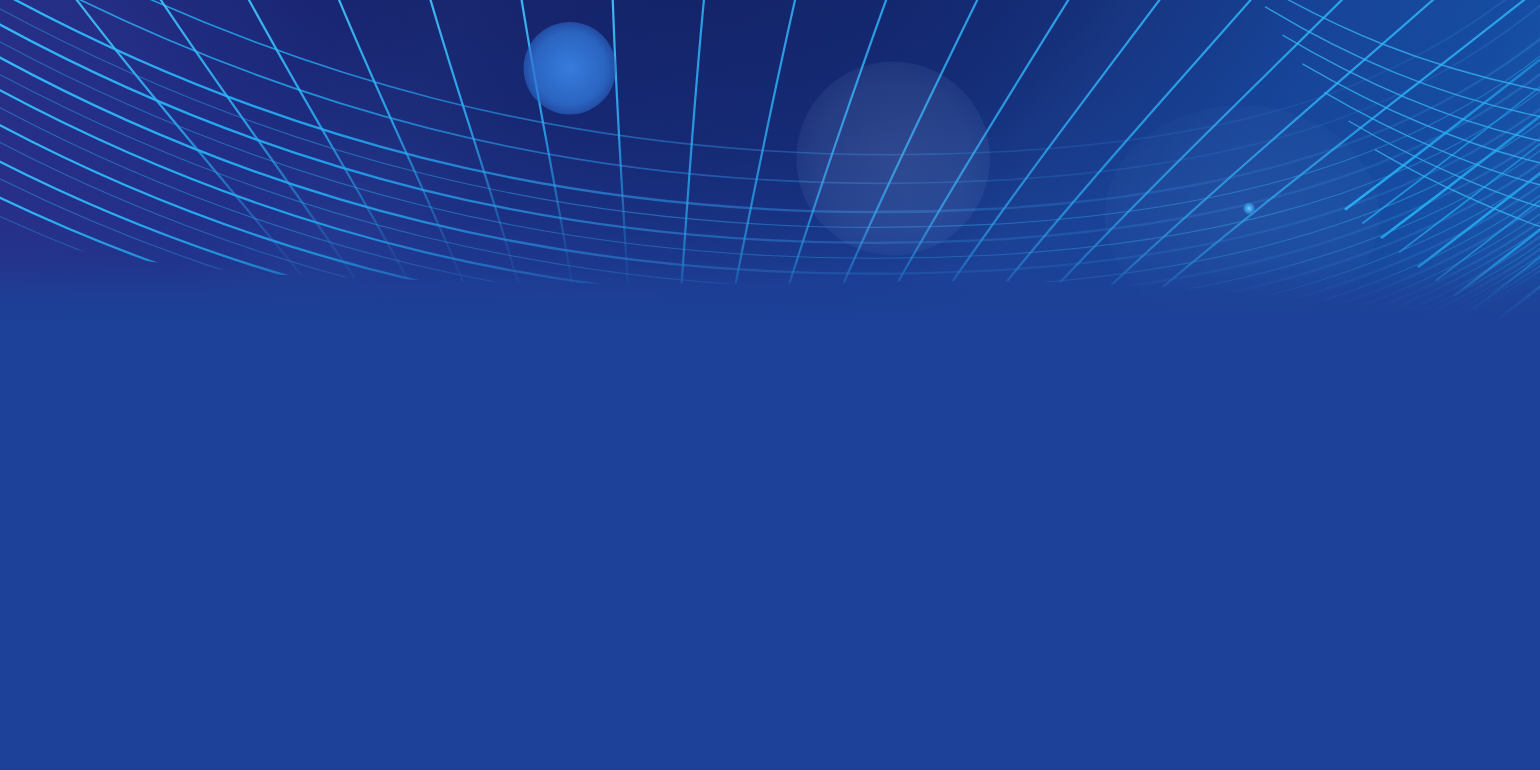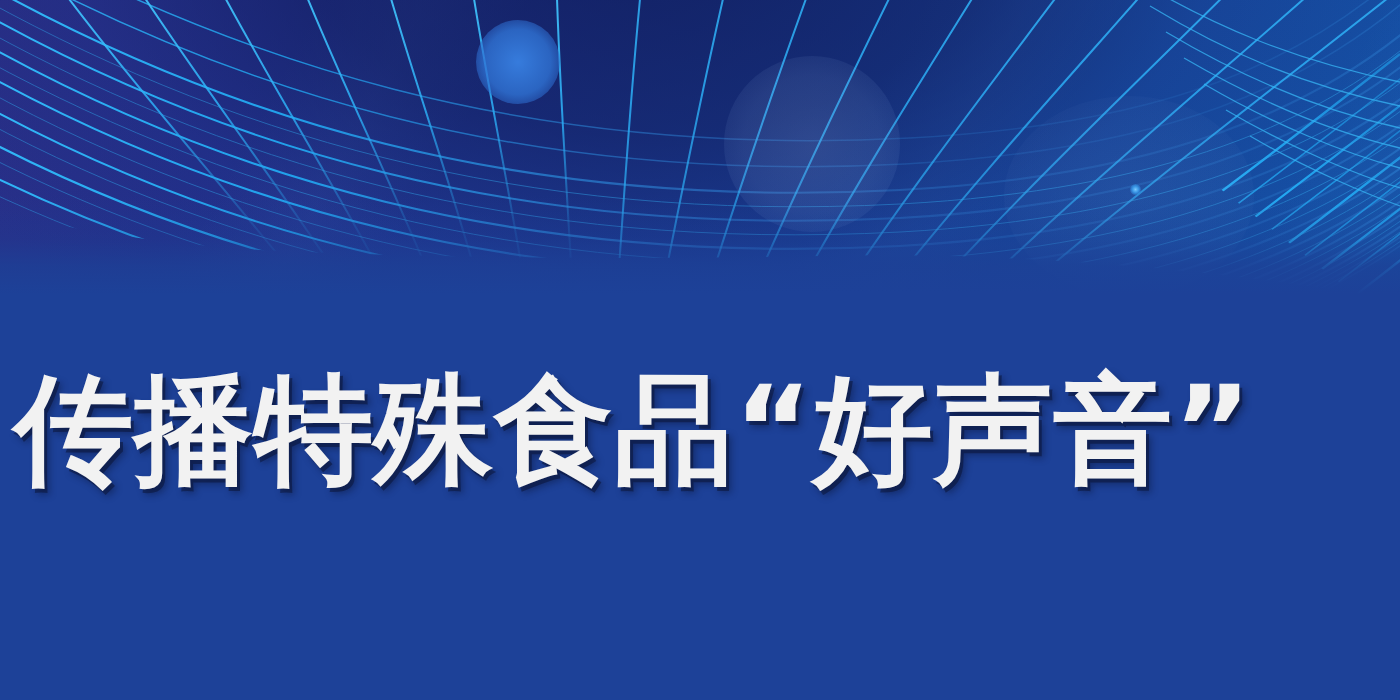--- a/index.html
+++ b/index.html
@@ -250,15 +250,14 @@
     </g>
   </svg>
 
   <div class="blob" id="blob-soft-large"></div>
   <div class="blob" id="blob-soft-right"></div>
   <div class="blob" id="blob-bright"></div>
   <div class="blob" id="dot-spark"></div>
 
   <div class="layer" id="bg-fade"></div>
 
-  <h1 id="headline">传播特殊食品“好声音”</h1>
 
 </div>
 
 </body></html>

